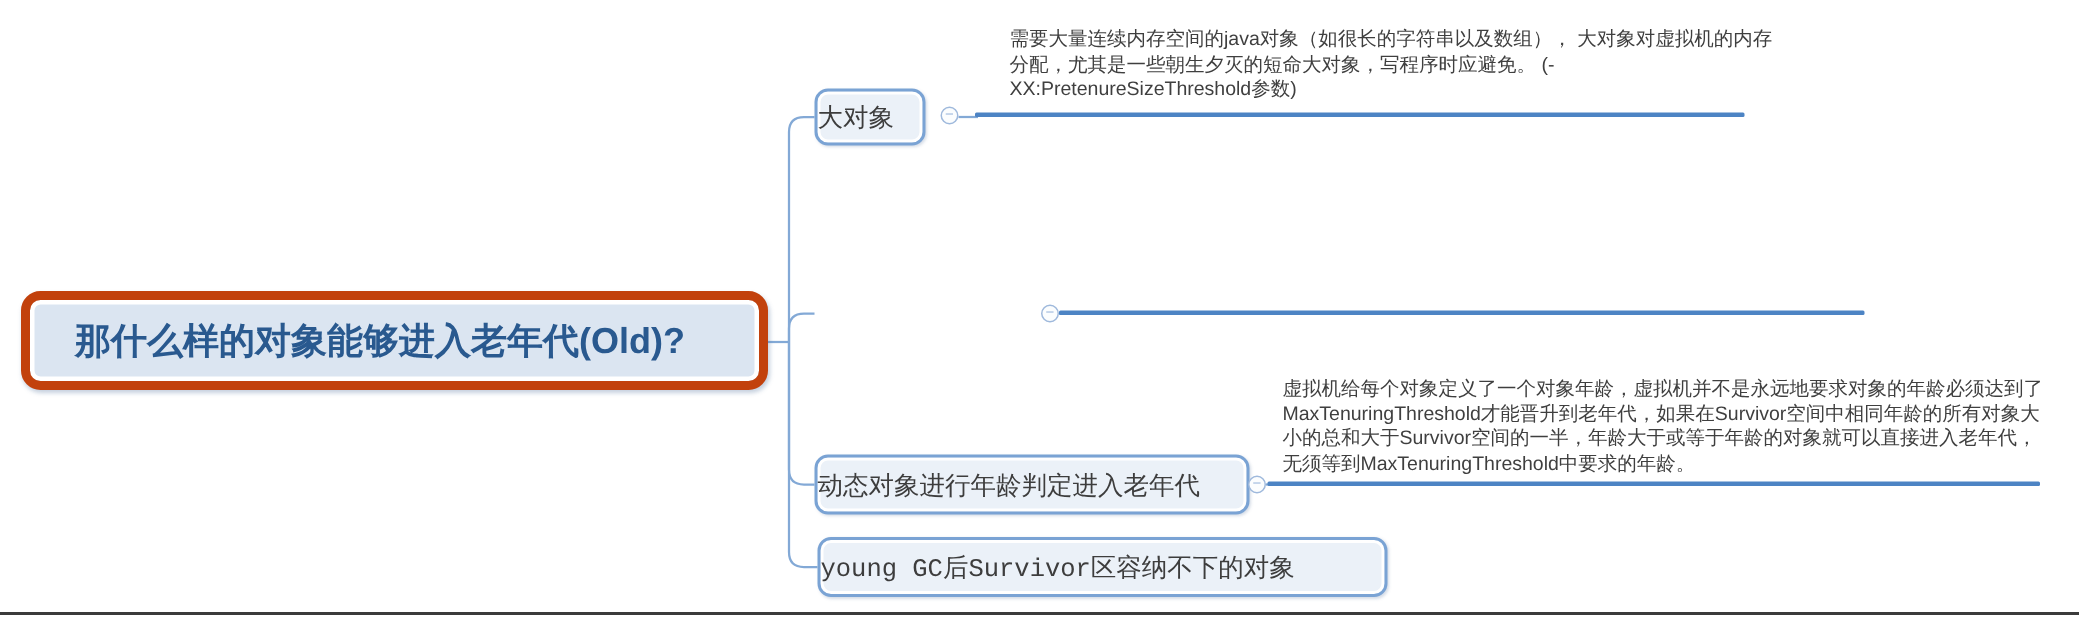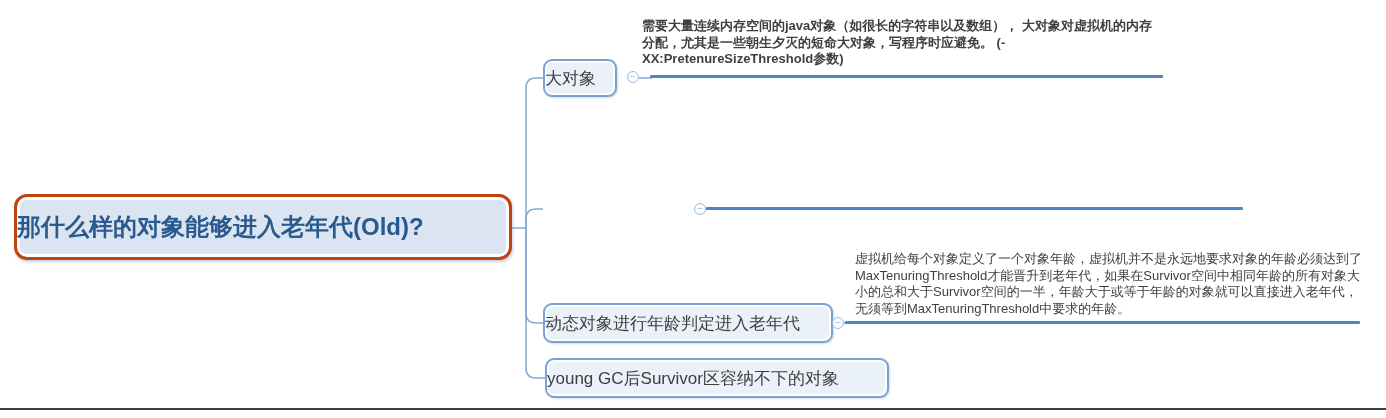--- a/index.html
+++ b/index.html
@@ -7,47 +7,47 @@
     position:relative;width:1386px;height:418px;background:#ffffff;overflow:hidden;
     font-family:"Liberation Sans","DejaVu Sans",sans-serif;
   }
   #connectors{position:absolute;left:0;top:0;pointer-events:none;}
   .topic{
     position:absolute;box-sizing:border-box;display:flex;align-items:center;justify-content:flex-start;
     border-radius:9px;cursor:default;white-space:nowrap;
   }
   .root-topic{
     left:14px;top:194px;width:498px;height:66px;
-    background:#dbe5f1;border:3px solid #c2410c;border-radius:13px;
+    background:#dbe5f1;border:6px solid #c2410c;border-radius:13px;
     box-shadow:inset 0 0 0 3px #ffffff,1px 2px 3px rgba(90,120,160,0.35);
-    color:#29598f;font-size:24px;font-weight:bold;
+    color:#29598f;font-size:24px;font-weight:bold;padding-left:30px;
   }
   .branch-topic{
     background:#ebf1f8;border:2px solid #7aa3d4;
     box-shadow:inset 0 0 0 2px #ffffff,1px 1px 2px rgba(90,120,160,0.25);
     color:#3d3d3d;font-size:17px;
   }
   #branch-0{left:543px;top:59px;width:74px;height:38px;}
   #branch-1{left:543px;top:189px;width:151px;height:40px;}
   #branch-2{left:543px;top:303px;width:290px;height:40px;}
-  #branch-3{left:545px;top:358px;width:344px;height:40px;}
+  #branch-3{left:545px;top:358px;width:380px;height:40px;font-family:Liberation Mono, monospace;}
   .toggle{
     position:absolute;box-sizing:border-box;width:12px;height:12px;border-radius:50%;
     background:#fbfdfe;border:1px solid #9fb9dc;color:#9fb9dc;
     display:flex;align-items:center;justify-content:center;
     font-size:10px;line-height:10px;cursor:pointer;
   }
   #toggle-0{left:627px;top:71px;}
   #toggle-1{left:694px;top:203px;}
   #toggle-2{left:832px;top:317px;}
   .note{
     position:absolute;color:#3f3f3f;font-size:13px;line-height:16.5px;
     white-space:normal;word-break:break-word;
   }
-  #note-0{left:642px;top:18px;width:510px;font-weight:bold;}
+  #note-0{left:673px;top:18px;width:510px;}
   #note-1{left:723px;top:120px;width:522px;}
   #note-2{left:855px;top:251px;width:515px;}
   .note-underline{position:absolute;height:3px;background:#4d84c4;border-radius:1px;}
   #underline-0{left:650px;top:75px;width:513px;}
   #underline-1{left:706px;top:207px;width:537px;}
   #underline-2{left:845px;top:321px;width:515px;}
   #bottom-rule{position:absolute;left:0;top:408px;width:1386px;height:2px;background:#3b3b3b;}
 </style>
 </head>
 <body>

